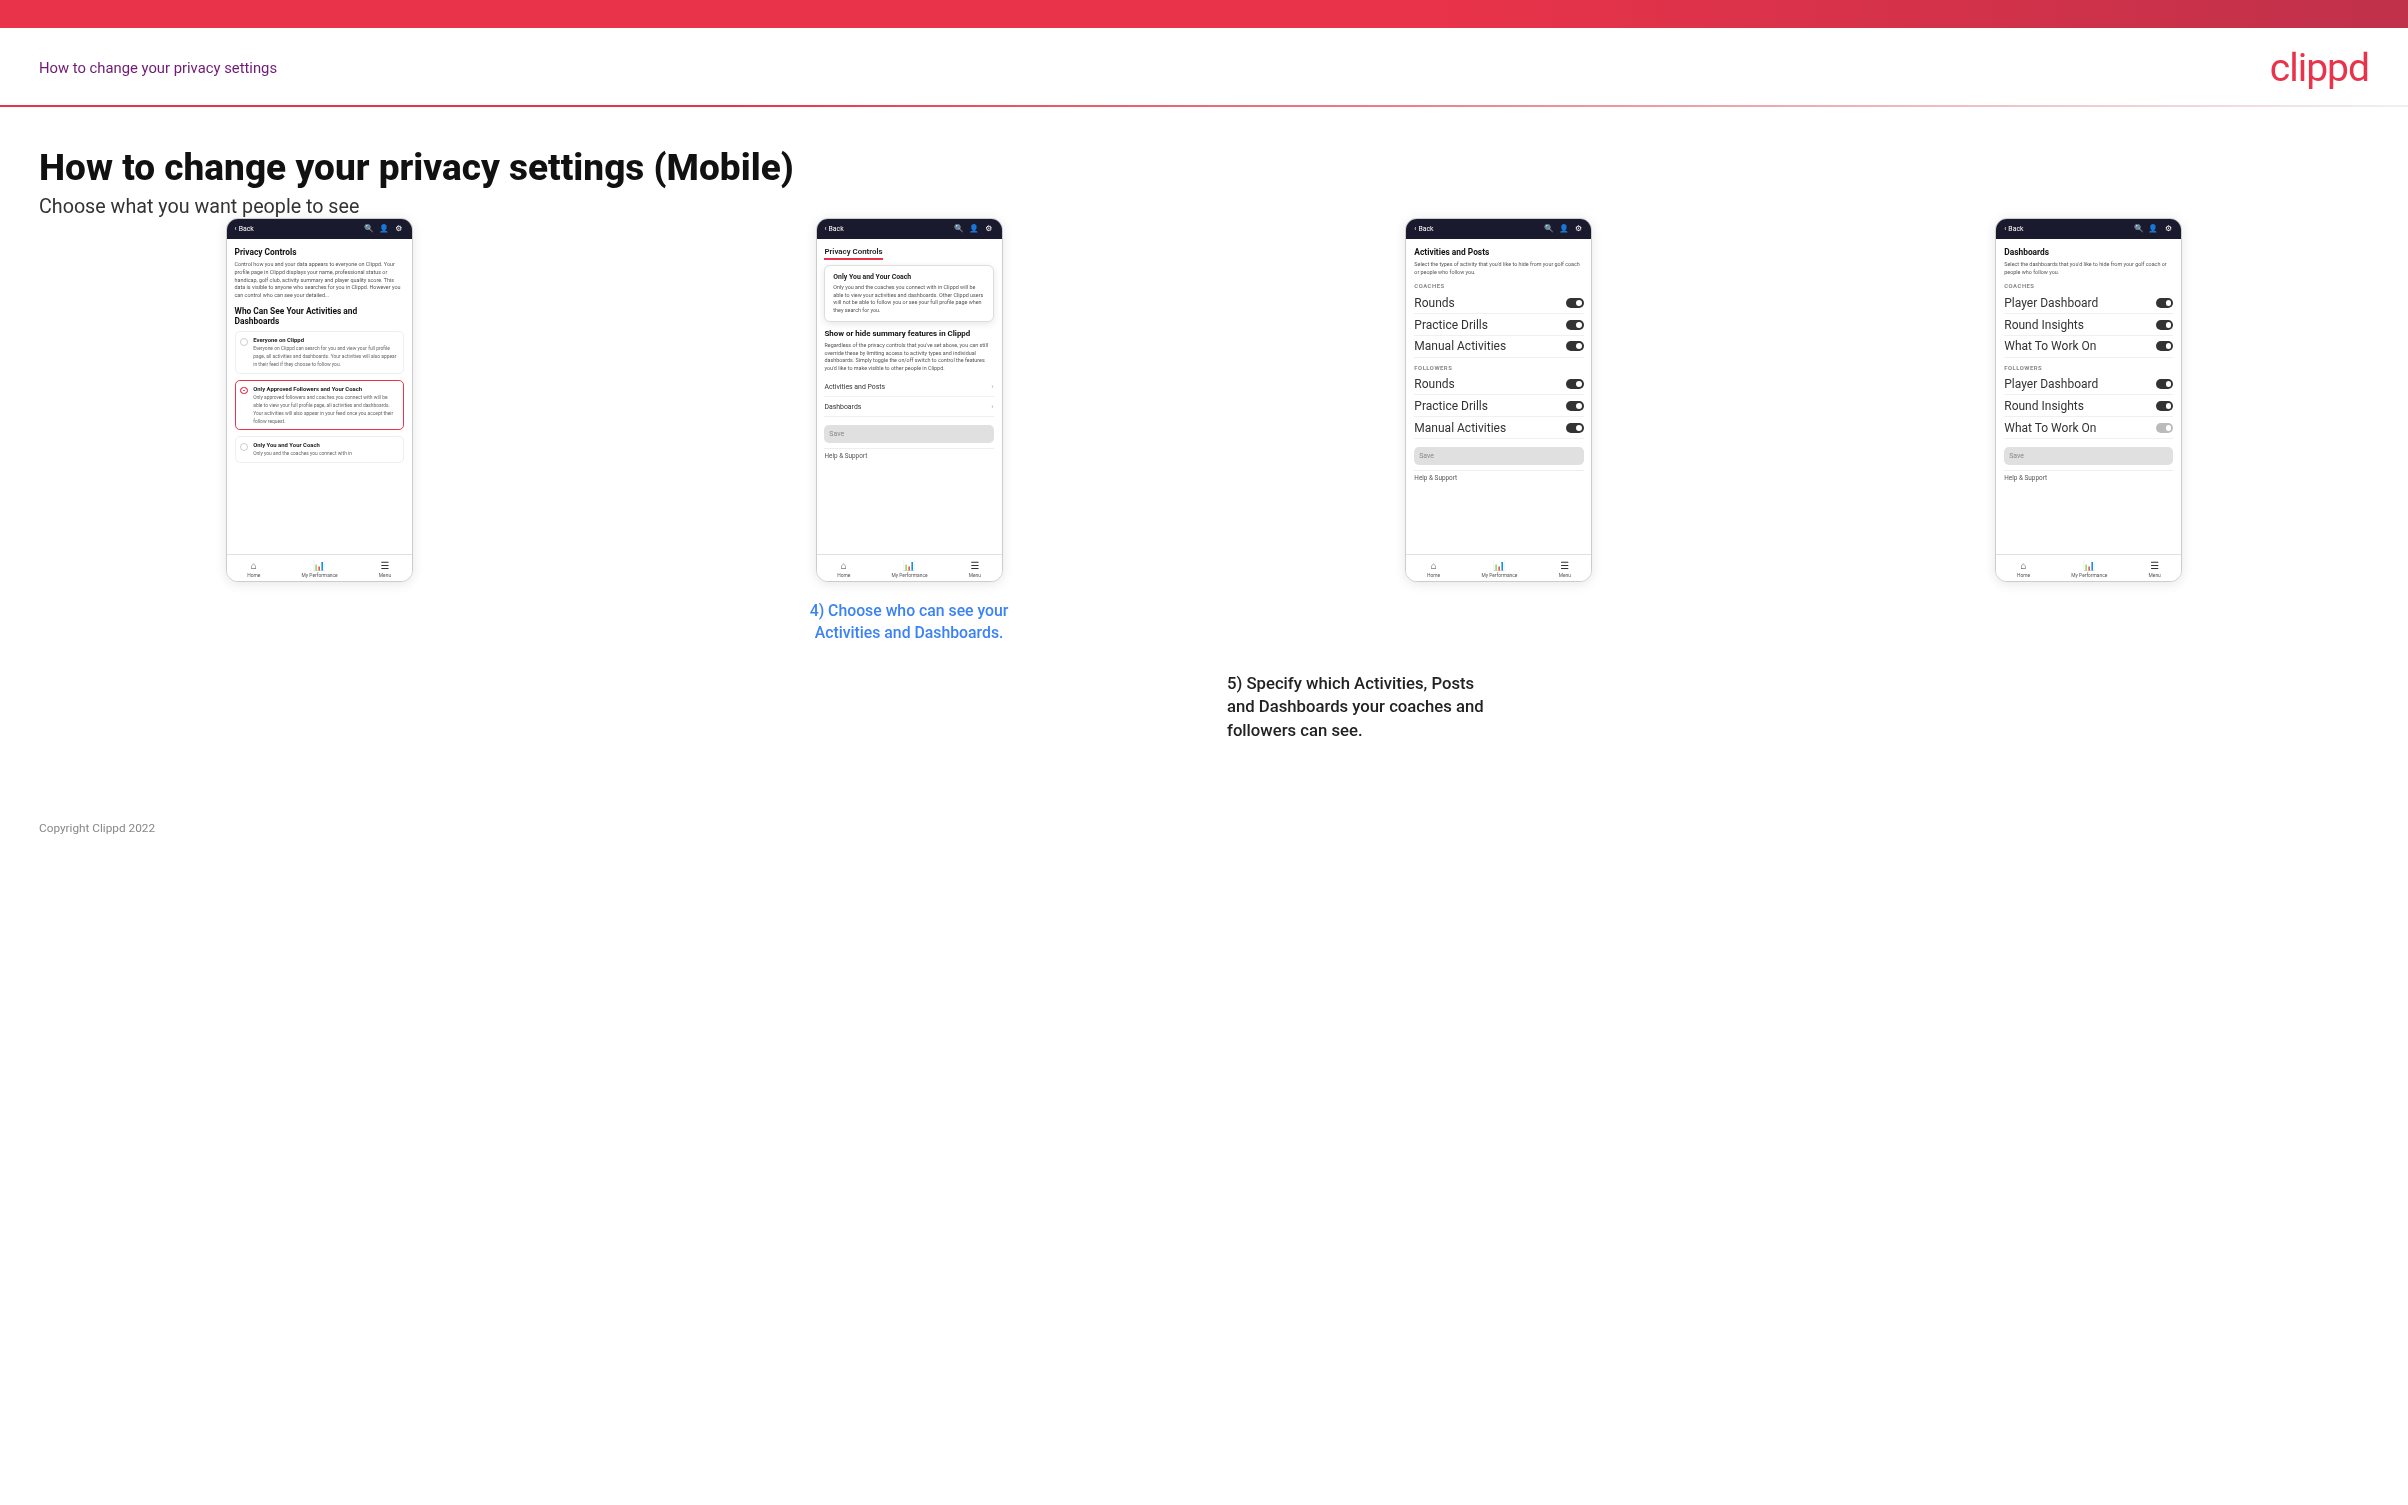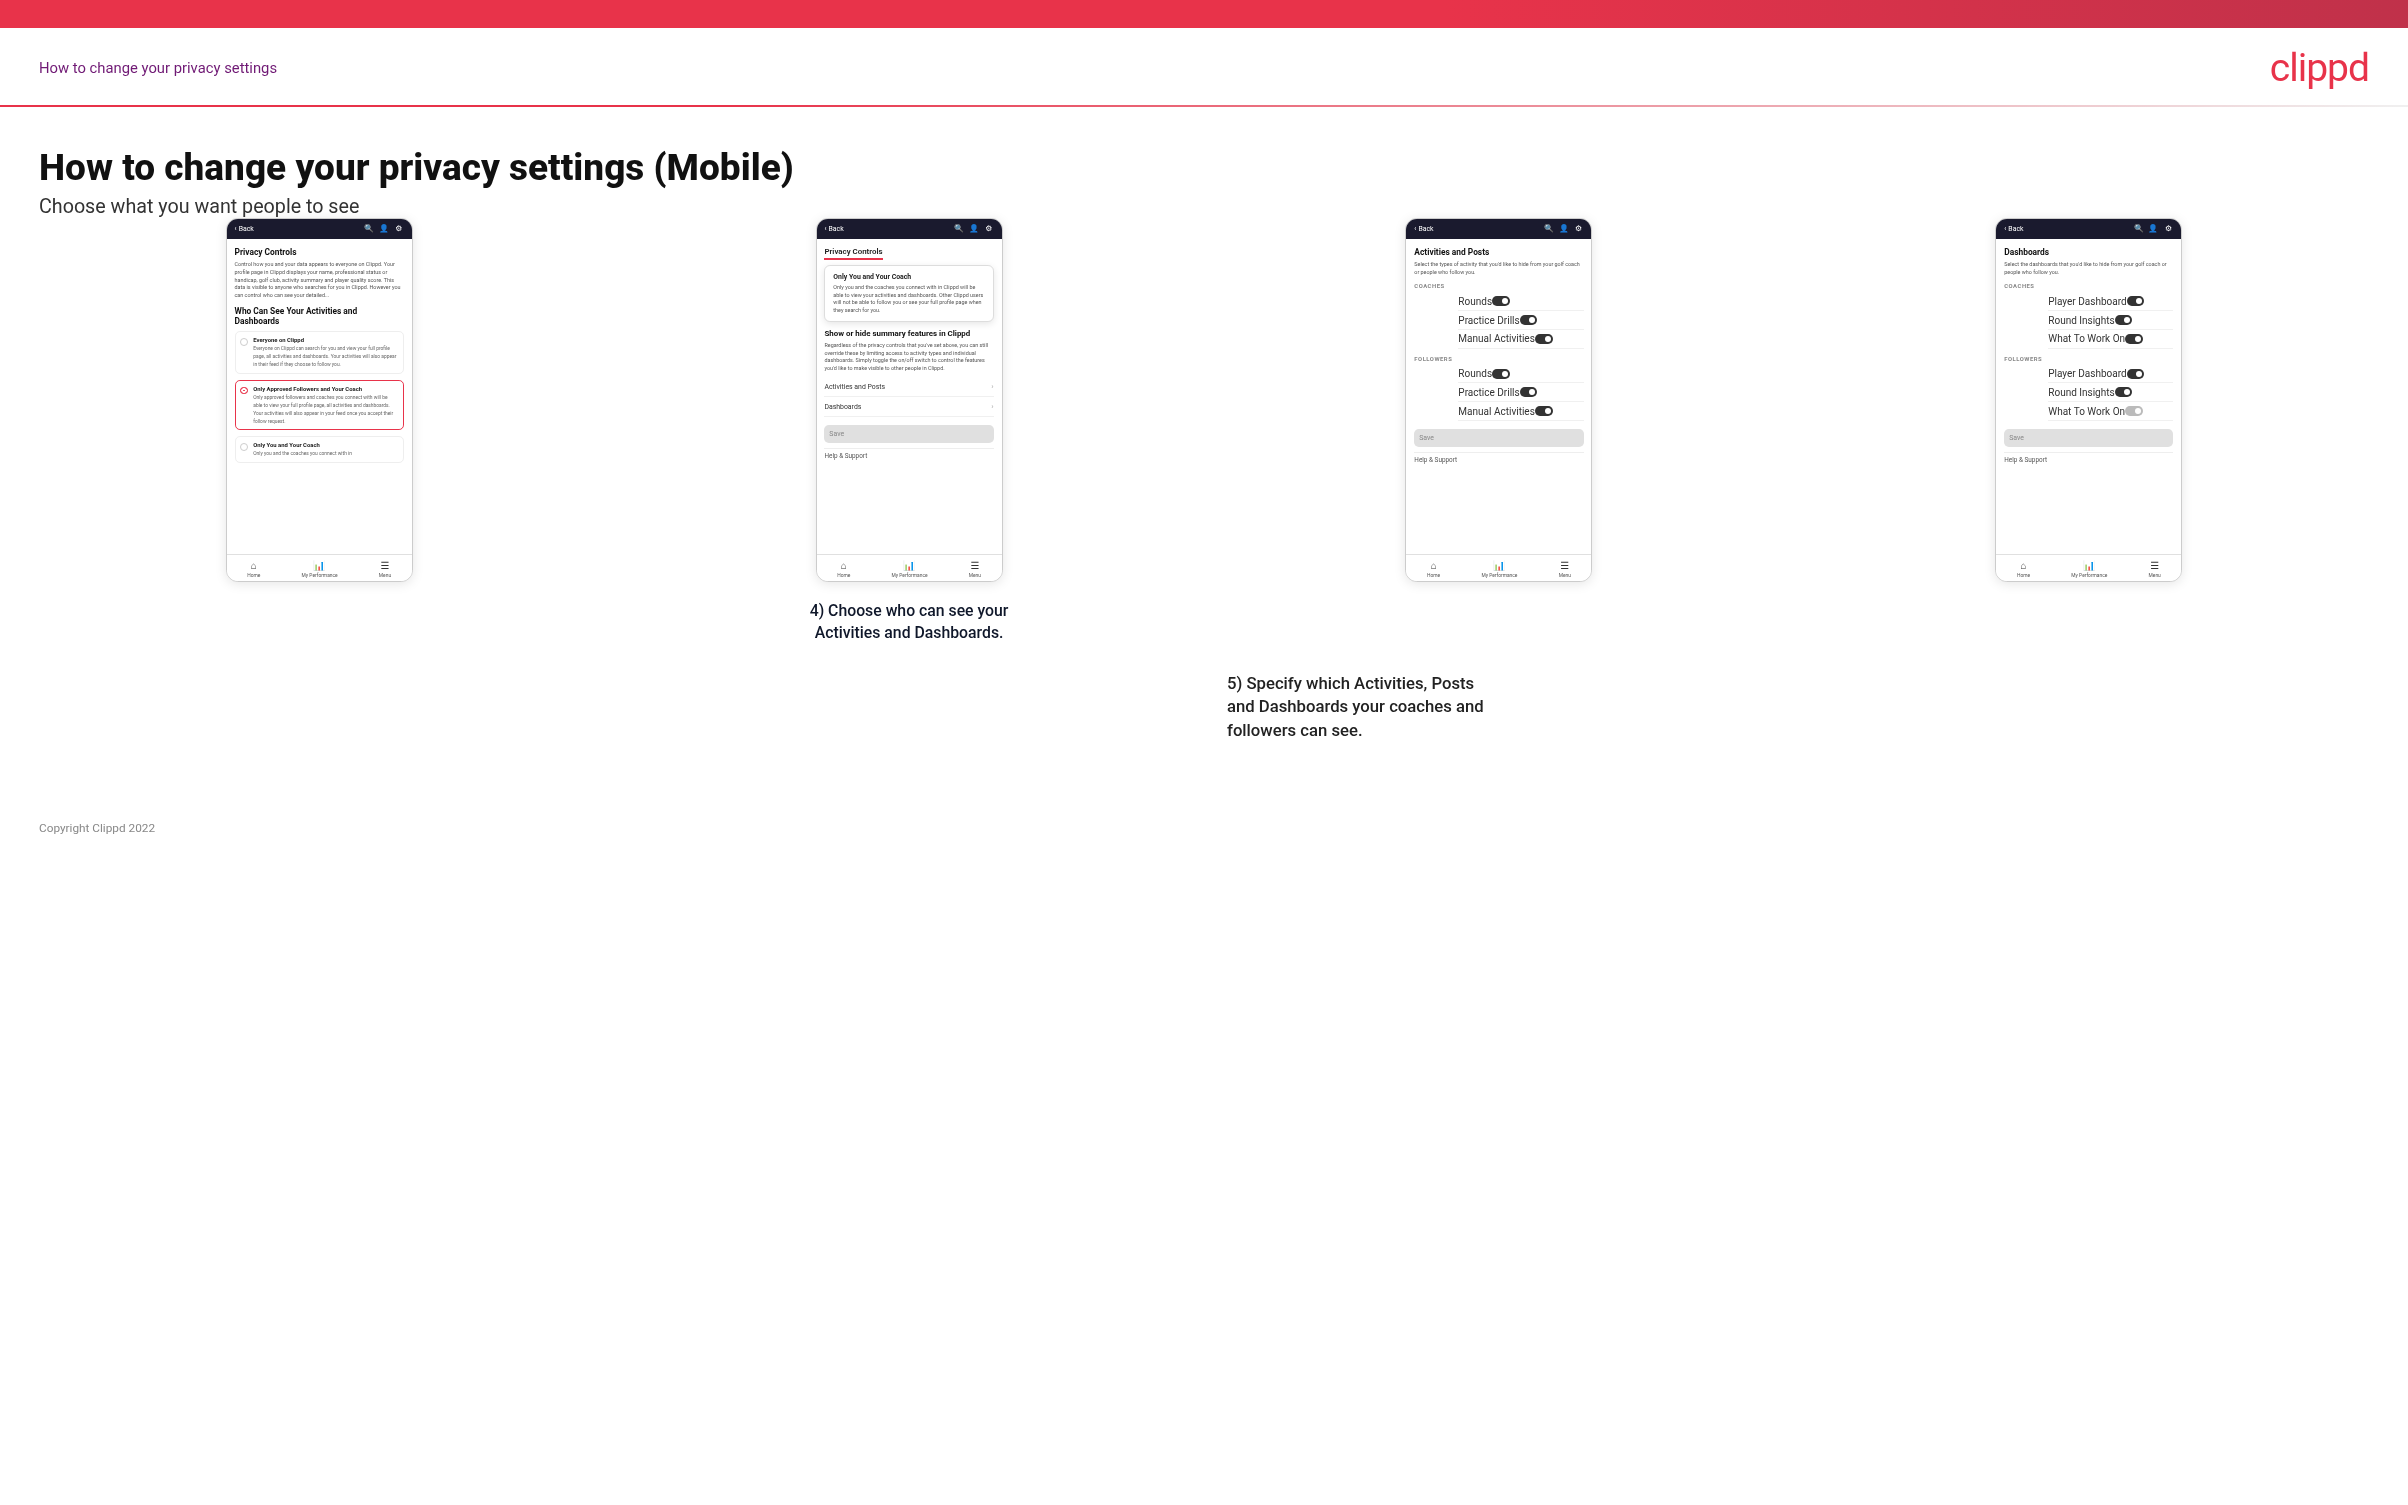--- a/index.html
+++ b/index.html
@@ -168,25 +168,25 @@
     .radio-text span {
       font-size: 4.9px;
       color: #666;
       line-height: 1.3;
     }
 
     
     .toggle-row {
       display: flex;
       align-items: center;
+      justify-content: space-between;
       padding: 3.4px 0;
       border-bottom: 0.5px solid #f0f0f0;
-      font-size: 10px;
+      font-size: 12px;
       color: #333;
-      margin-left: 44px;
     }
     .toggle {
       width: 17.7px;
       height: 9.9px;
       border-radius: 4.9px;
       background: #333;
       position: relative;
       flex-shrink: 0;
     }
     .toggle::after {
@@ -297,21 +297,21 @@
       border-bottom: 2px solid #e8334a;
       padding-bottom: 2px;
       margin-bottom: 5.9px;
     }
 
     
     .caption {
       text-align: center;
       font-size: 15.8px;
       font-weight: 500;
-      color: #0f172a;
+      color: #3b82f6;
       margin-top: 17.7px;
       line-height: 1.4;
       max-width: 256px;
     }
 
     
     .caption-5 {
       text-align: left;
       font-size: 16.7px;
       font-weight: 500;

